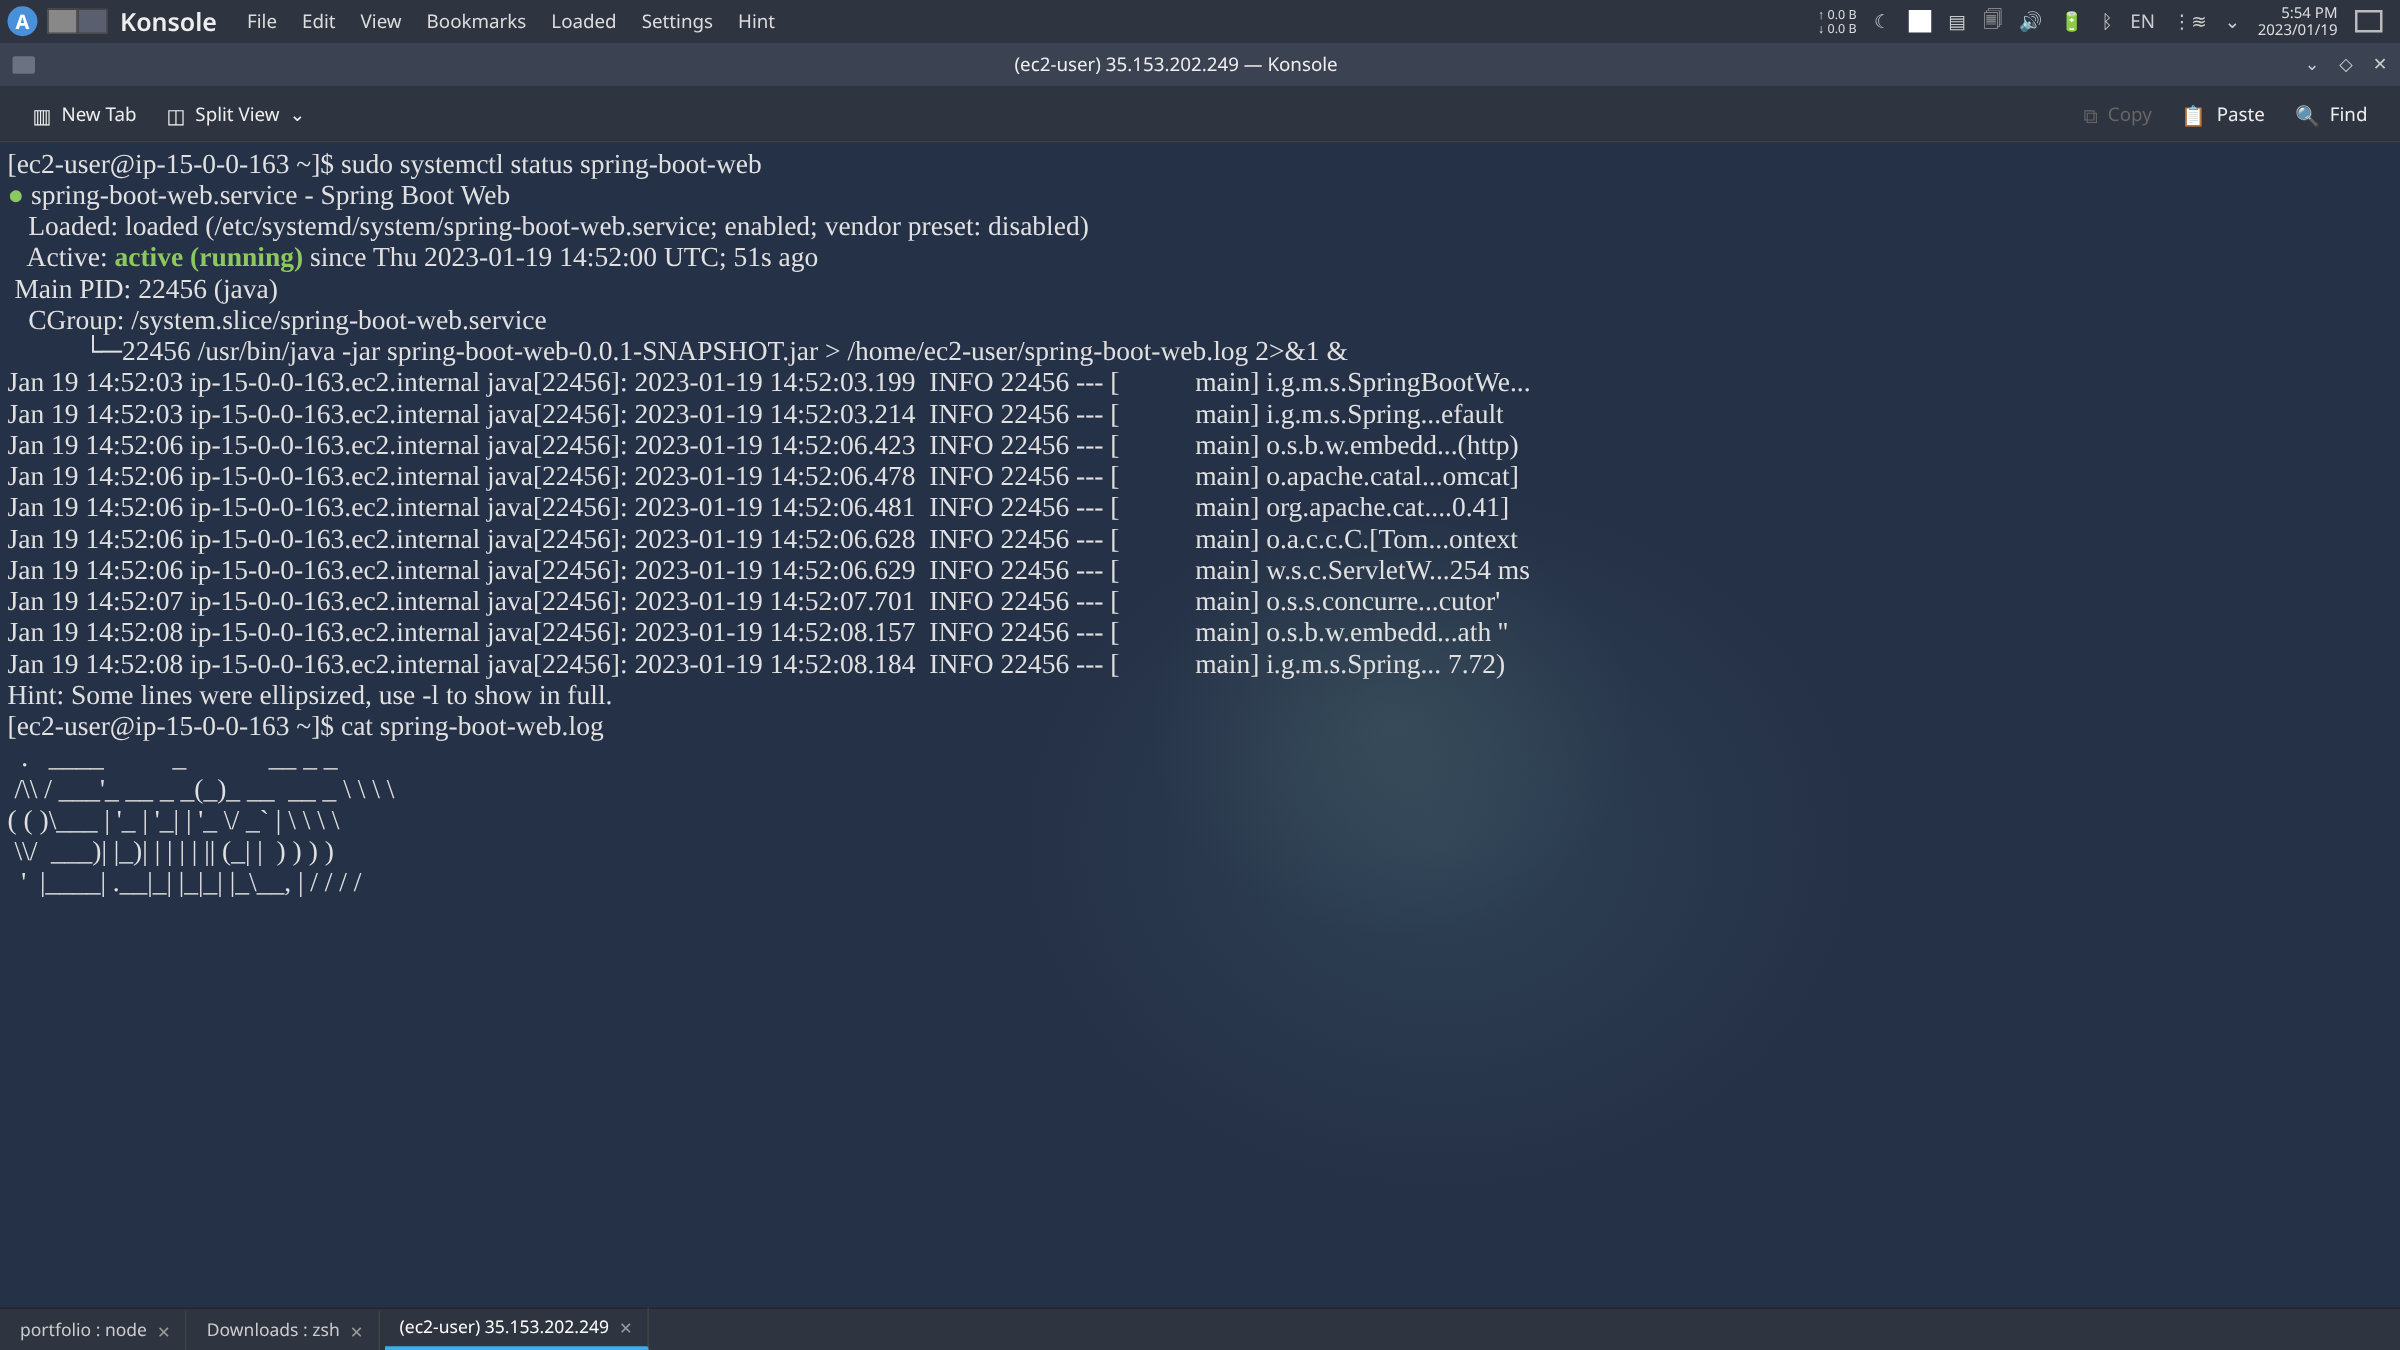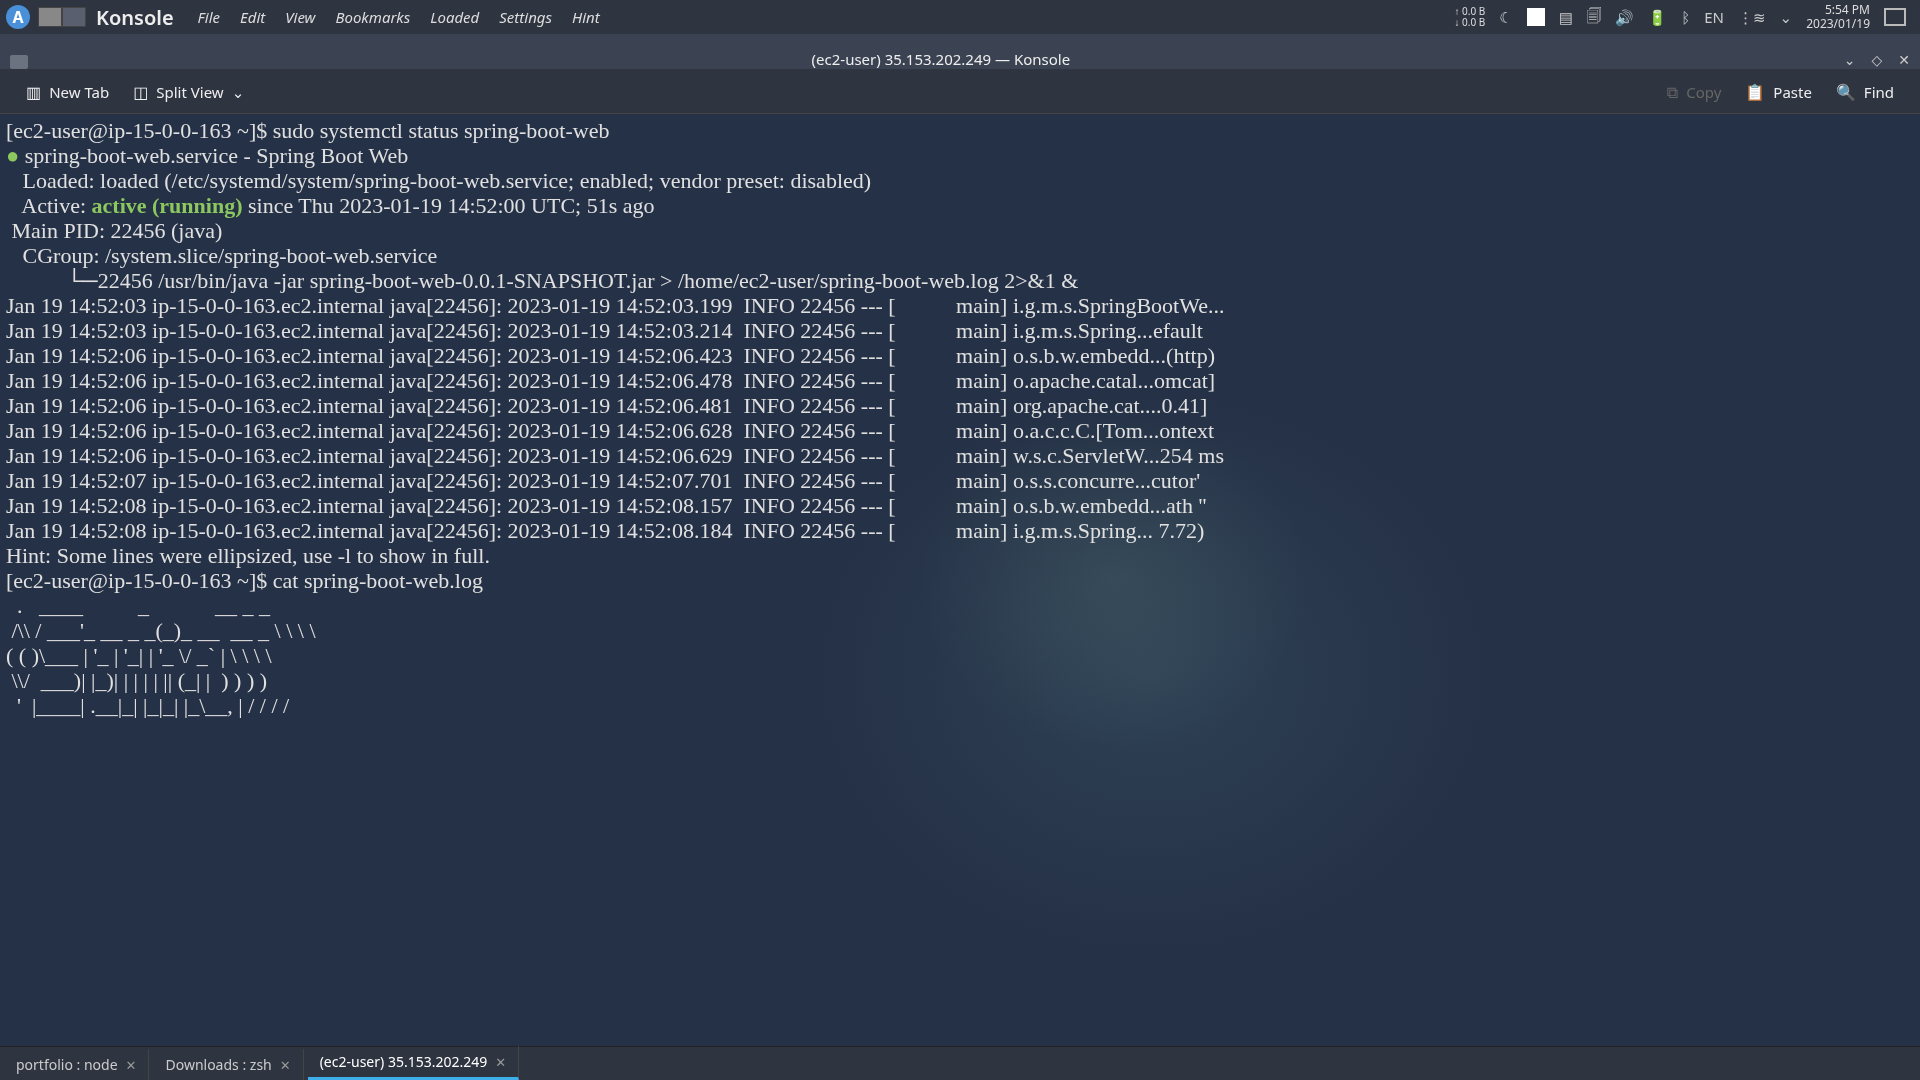--- a/index.html
+++ b/index.html
@@ -25,32 +25,32 @@
 .win-ctrl-hint {
   display: flex; margin-right: 10px;
 }
 .win-ctrl-hint span {
   width: 24px; height: 20px;
   background: #5a5f6f; border: 1px solid #444;
 }
 .win-ctrl-hint span:first-child { background: #888; }
 .win-ctrl-hint span:last-child { background: #5a5f6f; }
 .app-name { font-weight: 600; margin-right: 14px; font-size: 20px; color: #eee; }
-.menu-item { padding: 6px 10px; cursor: pointer; color: #ddd; font-size: 15px; font-style: italic; }
+.menu-item { padding: 6px 10px; cursor: pointer; color: #ddd; font-size: 15px; }
 .menubar-spacer { flex: 1; }
 .sys-tray { display: flex; align-items: center; gap: 14px; padding-right: 8px; margin-left: 27px; }
 .tray-item { color: #ccc; font-size: 15px; display: flex; align-items: center; }
 .tray-net { display: flex; flex-direction: column; font-size: 10px; line-height: 11px; text-align: right; }
 .tray-clock { display: flex; flex-direction: column; text-align: right; font-size: 12px; line-height: 14px; }
 .tray-box { width: 22px; height: 18px; border: 2px solid #bbb; }
 .tray-white { width: 18px; height: 18px; background: #fff; }
 
 .titlebar {
   height: 36px; background: #3b4252;
-  display: flex; align-items: flex-end;
+  display: flex; align-items: center;
   padding: 0 10px;
   border-bottom: 1px solid #2e3440;
 }
 .titlebar-icon {
   width: 18px; height: 14px;
   background: #6b7280; border-radius: 2px;
   margin-right: 10px;
 }
 .titlebar-title { flex: 1; text-align: center; color: #eee; font-size: 15px; }
 .titlebar-btns { display: flex; gap: 16px; }

